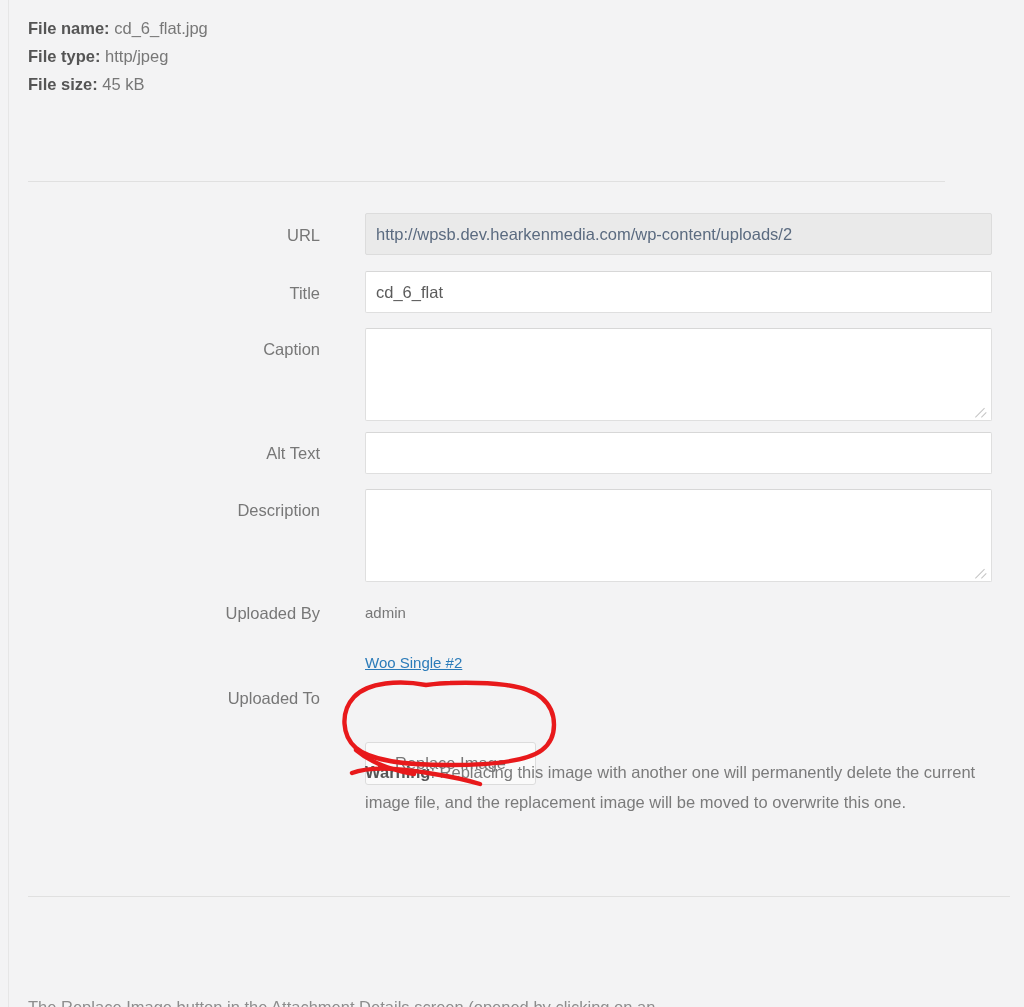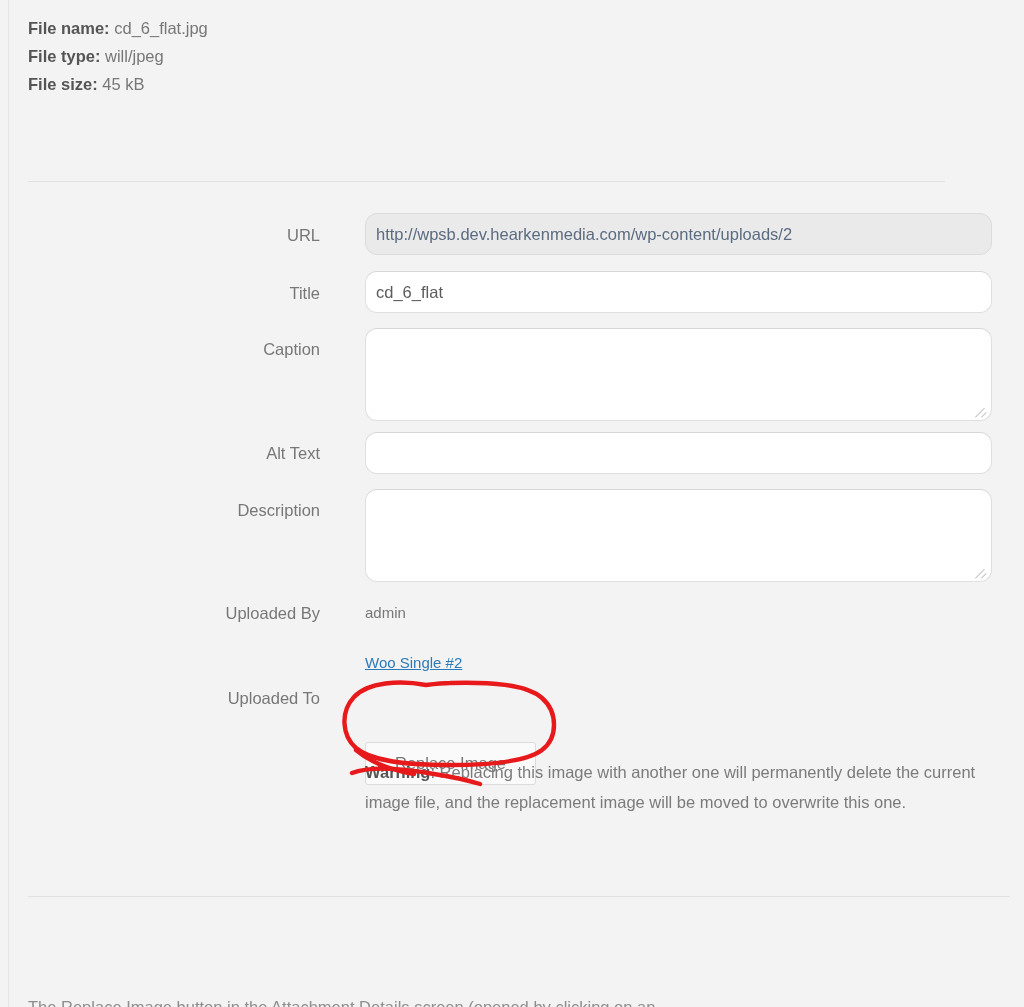--- a/index.html
+++ b/index.html
@@ -87,21 +87,21 @@
     line-height: 20px;
   }
   .field {
     position: absolute;
     left: 365px;
     width: 627px;
     box-sizing: border-box;
     background: #fff;
     border: 1px solid #dfdfdf;
     border-top-color: #d7d7d7;
-    border-radius: 12px;
+    border-radius: 2px;
     font-family: "Liberation Sans", sans-serif;
     font-size: 16.5px;
     color: #5b5b5b;
     padding: 2px 10px;
     outline: none;
   }
   .field.readonly {
     background: #eaeaea;
     color: #5b6b80;
     border-color: #dcdcdc;
@@ -243,21 +243,21 @@
 
   <div class="left-rule"></div>
 
   <div class="meta">
     <div class="meta-row">
       <span class="k">File name:</span>
       <span class="v">cd_6_flat.jpg</span>
     </div>
     <div class="meta-row">
       <span class="k">File type:</span>
-      <span class="v">will/jpeg</span>
+      <span class="v">http/jpeg</span>
     </div>
     <div class="meta-row">
       <span class="k">File size:</span>
       <span class="v">45 kB</span>
     </div>
   </div>
 
   <div class="divider top"></div>
   <div class="divider bottom"></div>
 

